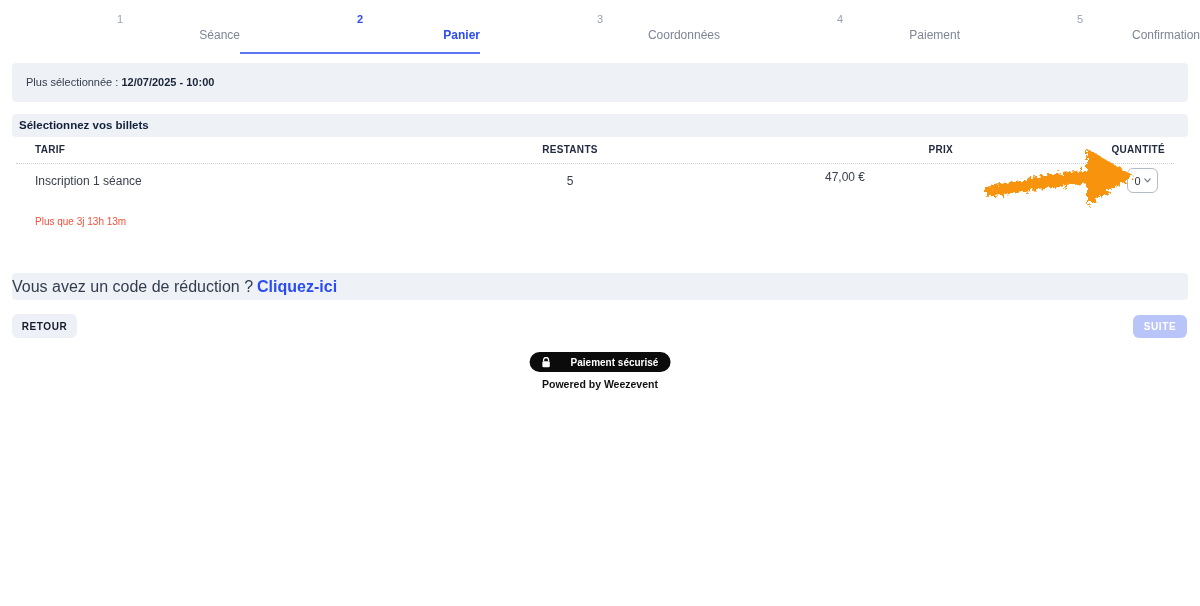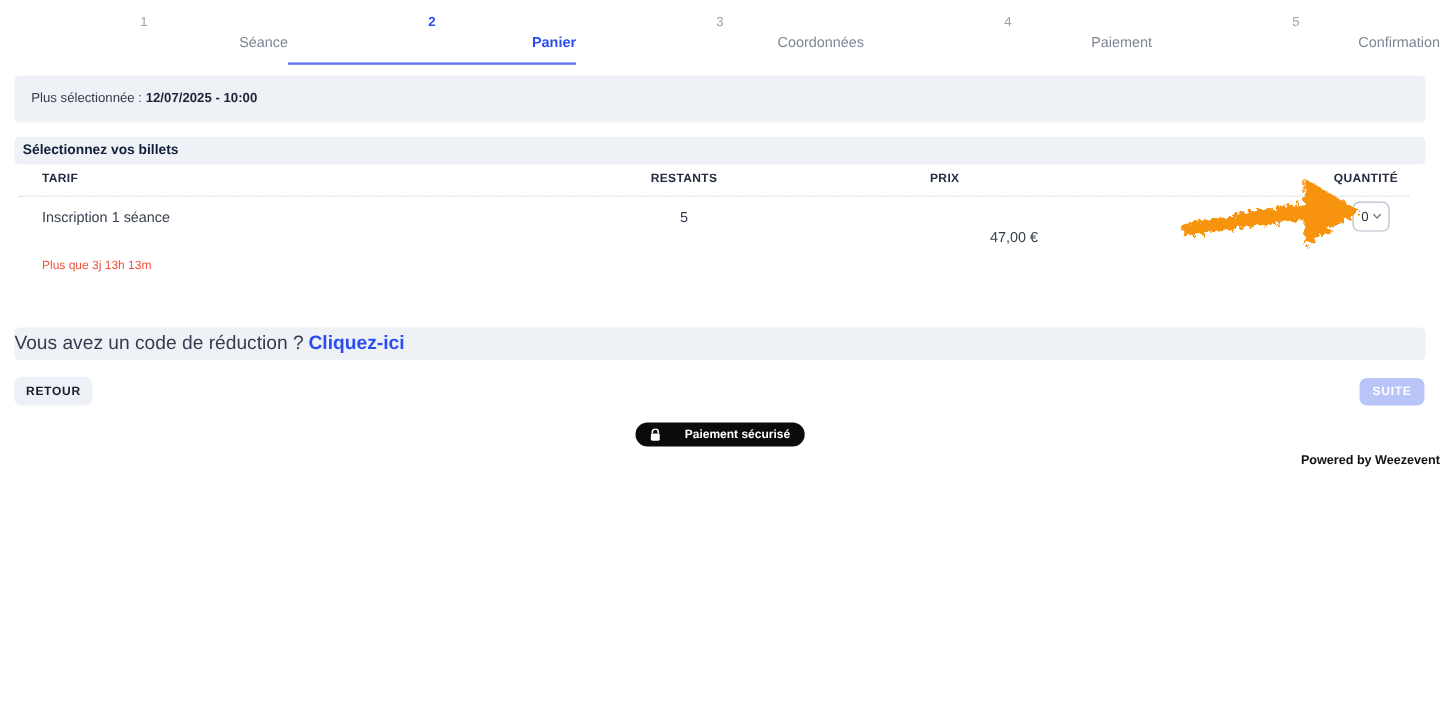--- a/index.html
+++ b/index.html
@@ -23,27 +23,27 @@
   
   .bar { position: absolute; left: 12px; width: 1176px; background: #eef2f7; border-radius: 4px; }
   .date-bar { top: 63px; height: 39px; line-height: 39px; padding-left: 14px; font-size: 11px; color: #333c4e; }
   .date-bar b { color: #1b2437; }
   .section-bar { top: 114px; height: 23px; line-height: 23px; padding-left: 7px; font-size: 11.5px; font-weight: bold; color: #13203a; }
 
   
   .thead { position: absolute; top: 144px; left: 0; width: 1200px; font-size: 10px; font-weight: bold; color: #222b3f; letter-spacing: 0.3px; }
   .thead .c-tarif { position: absolute; left: 35px; }
   .thead .c-restants { position: absolute; left: 470px; width: 200px; text-align: center; }
-  .thead .c-prix { position: absolute; left: 775px; width: 200px; text-align: left; }
+  .thead .c-prix { position: absolute; left: 753px; width: 200px; text-align: right; }
   .thead .c-qty { position: absolute; right: 35px; margin-left: 28px; }
   .dotline { position: absolute; top: 163px; left: 16px; width: 1158px; border-top: 1px dotted #cbd1dd; }
   .trow { position: absolute; top: 168px; left: 0; width: 1200px; height: 26px; font-size: 12px; color: #39414f; }
   .trow .c-tarif { position: absolute; left: 35px; top: 6px; }
   .trow .c-restants { position: absolute; left: 470px; width: 200px; text-align: center; top: 6px; }
-  .trow .c-prix { position: absolute; left: 745px; width: 200px; text-align: center; top: 23px; }
+  .trow .c-prix { position: absolute; left: 745px; width: 200px; text-align: center; top: 2px; }
   .qty-select {
     position: absolute; right: 42px; top: 0;
     width: 31px; height: 25px; background: #fff;
     border: 1px solid #b5bbc7; border-radius: 6px;
     display: flex; align-items: center; justify-content: center; gap: 3px;
     font-size: 11px; color: #2c3445; cursor: pointer;
   }
   .countdown { position: absolute; top: 216px; left: 35px; font-size: 10px; color: #f0503d; }
 
   
@@ -58,21 +58,21 @@
   .btn-back { left: 12px; top: 314px; width: 65px; height: 24px; background: #edf1f7; color: #151b2b; }
   .btn-next { left: 1133px; top: 315px; width: 54px; height: 23px; background: #b9c4f9; color: #ffffff; }
 
   
   .secure-badge {
     position: absolute; top: 352px; left: 50%; transform: translateX(-50%);
     height: 20px; padding: 0 12px; background: #0b0b0b; color: #fff;
     border-radius: 10px; display: flex; align-items: center; gap: 20px;
     font-size: 10px; font-weight: bold;
   }
-  .powered { position: absolute; top: 378px; left: 0; width: 1200px; text-align: right; font-size: 10.5px; font-weight: bold; color: #111; }
+  .powered { position: absolute; top: 378px; left: 0; width: 1200px; text-align: center; font-size: 10.5px; font-weight: bold; color: #111; }
 
   
   .arrow-annotation { position: absolute; left: 983px; top: 142px; width: 155px; height: 68px; pointer-events: none; }
 </style>
 </head>
 <body>
 
 <div class="page">
 
   <div class="stepper">

